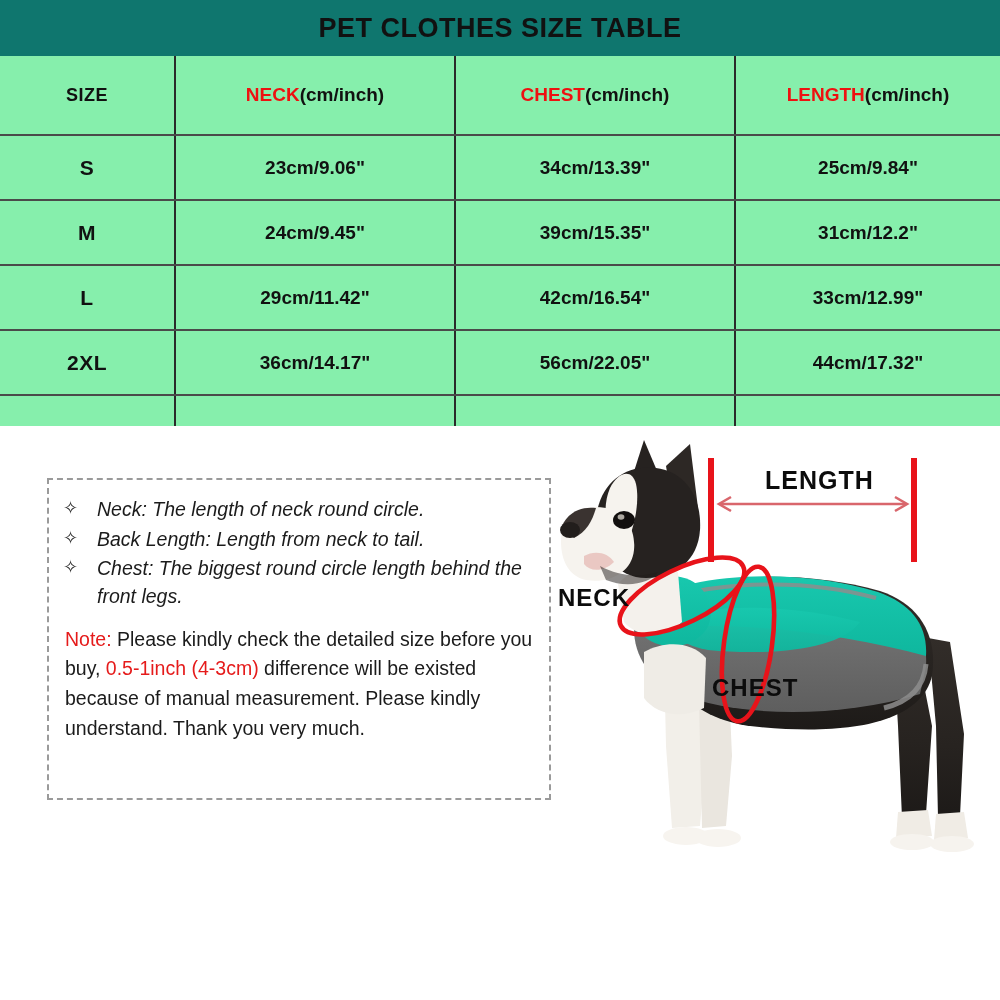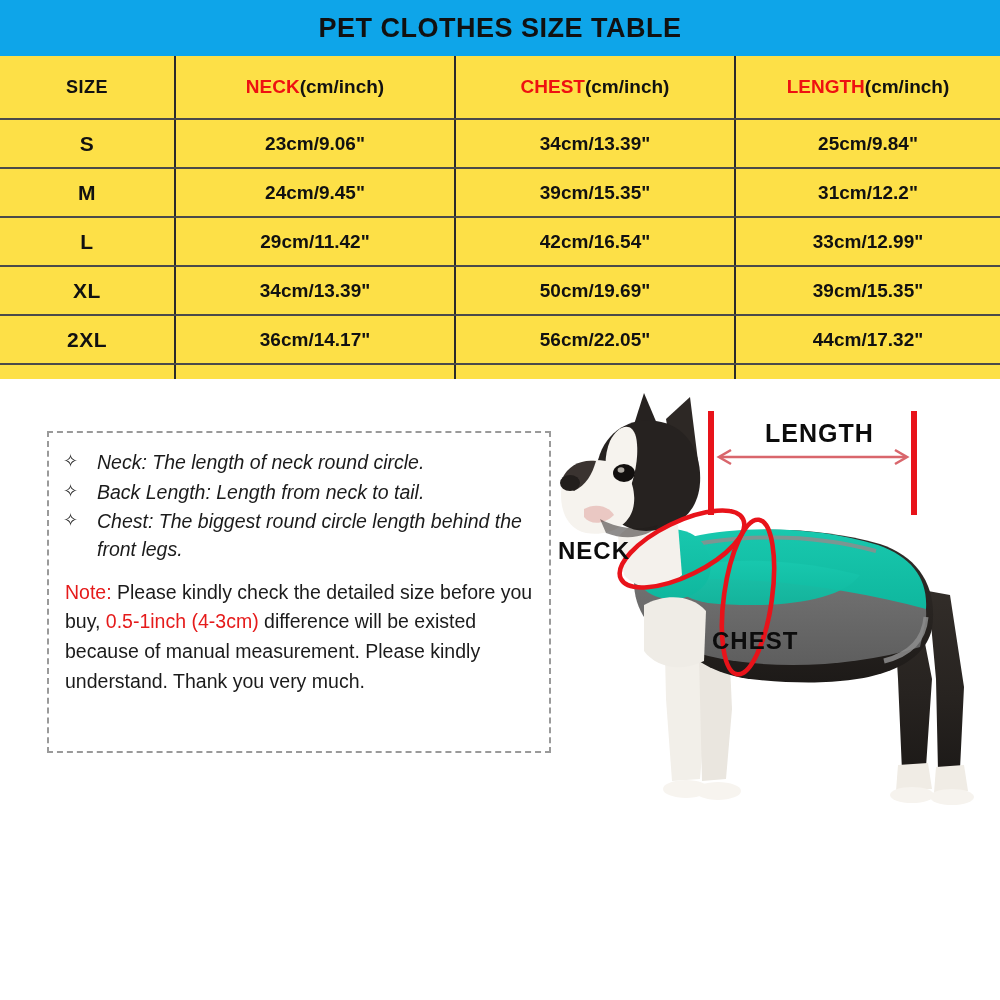--- a/index.html
+++ b/index.html
@@ -11,21 +11,21 @@
     width: 1000px;
     height: 1000px;
     font-family: "Liberation Sans", sans-serif;
     overflow: hidden;
     position: relative;
   }
 
   
   .banner {
     height: 56px;
-    background: #0ea5e9;
+    background: #0f766e;
     display: flex;
     align-items: center;
     justify-content: center;
   }
   .banner-title {
     font-size: 27px;
     font-weight: bold;
     color: #111111;
     letter-spacing: 0.5px;
     font-family: "Liberation Sans", sans-serif;
@@ -45,22 +45,22 @@
   table.size-table col.c1 { width: 280px; }
   table.size-table col.c2 { width: 280px; }
   table.size-table col.c3 { width: 265px; }
 
   table.size-table td,
   table.size-table th {
     border-right: 2px solid #2a2a2a;
     border-bottom: 2px solid #4a4a4a;
     text-align: center;
     vertical-align: middle;
-    padding: 0;
-    background: #fde047;
+    padding: 8px;
+    background: #86efac;
   }
   table.size-table td:last-child,
   table.size-table th:last-child {
     border-right: none;
   }
   table.size-table tr.head th {
     height: 62px;
     font-size: 19px;
     font-weight: bold;
     color: #111111;
@@ -210,26 +210,20 @@
         <td>39cm/15.35"</td>
         <td>31cm/12.2"</td>
       </tr>
       <tr class="body">
         <td class="sz">L</td>
         <td>29cm/11.42"</td>
         <td>42cm/16.54"</td>
         <td>33cm/12.99"</td>
       </tr>
       <tr class="body">
-        <td class="sz">XL</td>
-        <td>34cm/13.39"</td>
-        <td>50cm/19.69"</td>
-        <td>39cm/15.35"</td>
-      </tr>
-      <tr class="body">
         <td class="sz">2XL</td>
         <td>36cm/14.17"</td>
         <td>56cm/22.05"</td>
         <td>44cm/17.32"</td>
       </tr>
       <tr class="tail">
         <td></td>
         <td></td>
         <td></td>
         <td></td>

